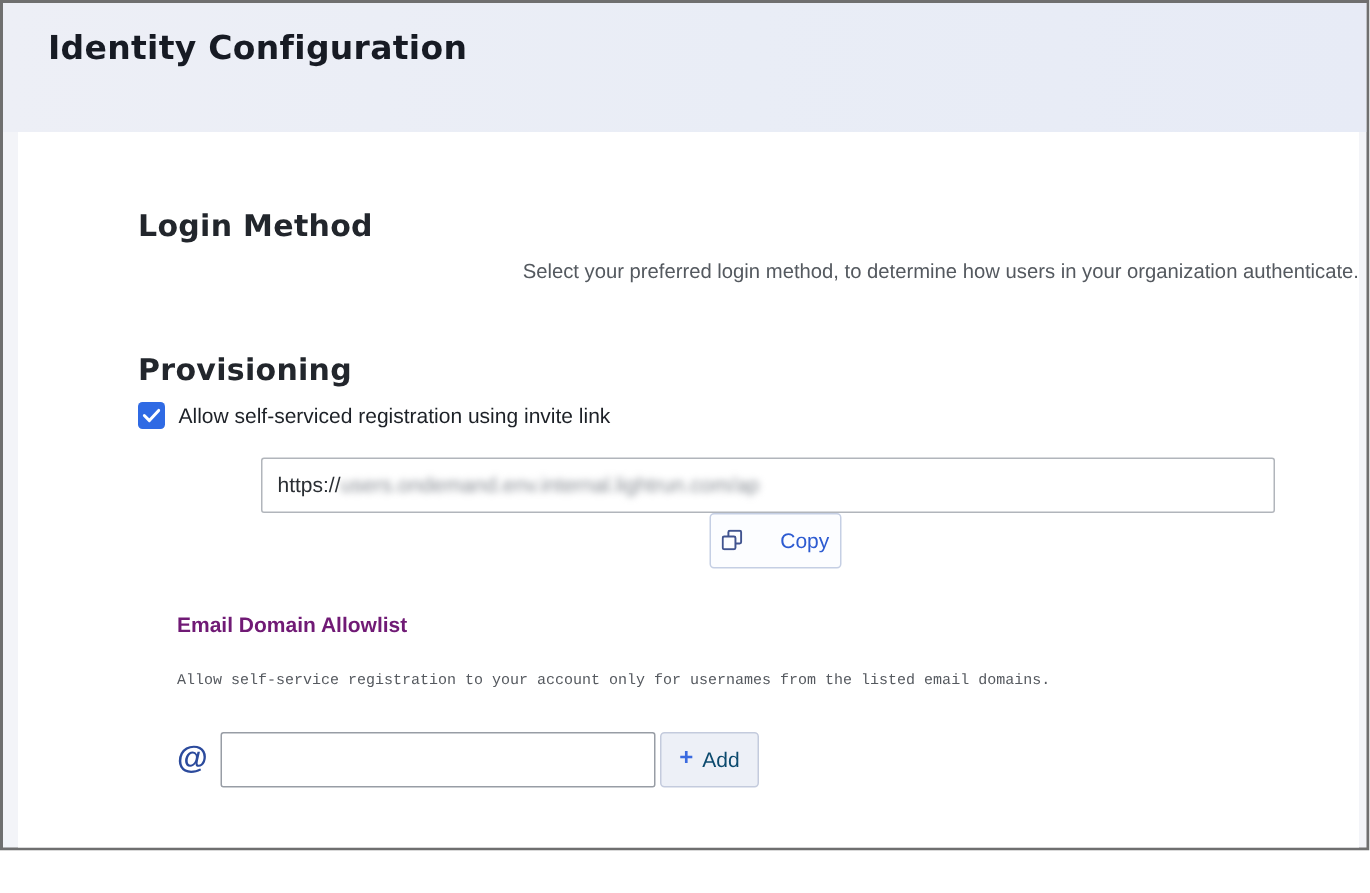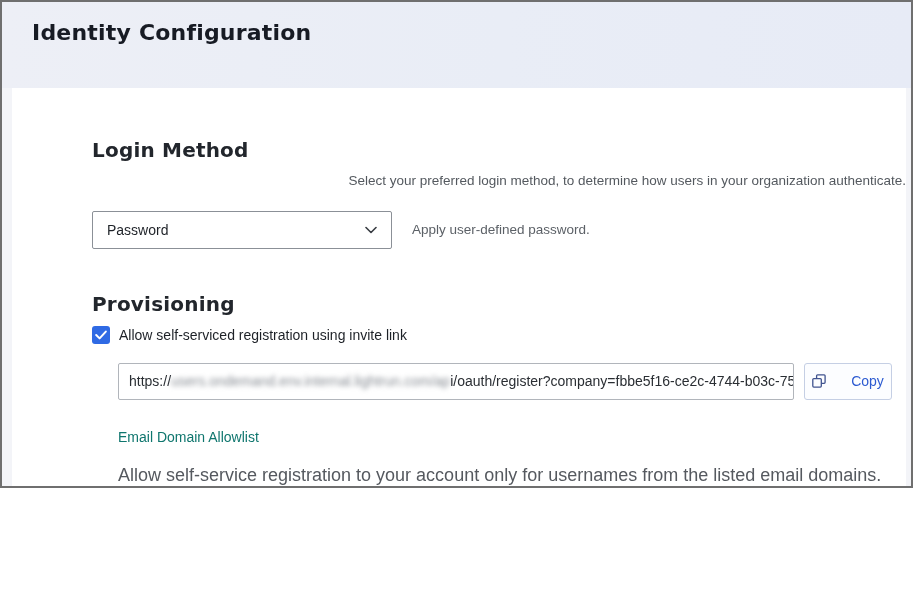--- a/index.html
+++ b/index.html
@@ -2,21 +2,21 @@
 <html><head>
 <meta charset="utf-8">
 <style>
   * { box-sizing: border-box; margin: 0; padding: 0; }
   html, body { background: #ffffff; }
   body { font-family: "Liberation Sans", sans-serif; }
 
   .page {
     position: relative;
     width: 913px;
-    height: 488px;
+    height: 567px;
     border: 2px solid #6f6f6f;
     background: #f3f4f8;
     overflow: hidden;
   }
 
   .header-band {
     height: 86px;
     background: linear-gradient(90deg, #edeff6 0%, #e9edf6 55%, #e7ebf6 100%);
     padding: 18px 0 0 30px;
   }
@@ -67,21 +67,21 @@
     background: #2f6ae4;
     border-radius: 3px;
     display: flex; align-items: center; justify-content: center;
     cursor: pointer;
     flex: none;
   }
   .checkbox-label { font-size: 14px; color: #1d2127; margin-left: 9px; }
 
   .indent { margin-left: 26px; }
 
-  .url-row { margin-top: 19px; display: flex; align-items: center; }
+  .url-row { margin-top: 19px; display: flex; align-items: center; flex-direction: column; }
   .url-input {
     width: 676px; height: 37px;
     border: 1px solid #b1b5bb;
     border-radius: 2px;
     background: #ffffff;
     display: flex; align-items: center;
     padding: 0 10px;
     font-size: 14px; color: #2a2e33;
     white-space: nowrap; overflow: hidden;
     cursor: text;
@@ -92,22 +92,22 @@
     width: 88px; height: 37px;
     border: 1px solid #c5cfe4;
     border-radius: 3px;
     background: #fcfdff;
     display: flex; align-items: center; justify-content: center;
     gap: 25px;
     cursor: pointer;
   }
   .copy-button span { font-size: 14px; color: #2d5bd1; }
 
-  .allowlist-heading { margin-top: 29px; font-size: 14px; font-weight: 400; color: #0f766e; }
-  .allowlist-desc { font-size: 18px; color: #55595f; line-height: 25px; }
+  .allowlist-heading { margin-top: 29px; font-size: 14px; font-weight: 700; color: #701a75; }
+  .allowlist-desc { font-size: 10px; color: #55595f; line-height: 25px; font-family: Liberation Mono, monospace; }
   .allowlist-desc.first { margin-top: 18px; }
 
   .domain-row { margin-top: 21px; display: flex; align-items: center; }
   .at-icon {
     font-size: 21px; font-weight: 700; color: #2b4a9c;
     width: 29px; flex: none;
   }
   .domain-input {
     width: 290px; height: 37px;
     border: 1px solid #989da5;
@@ -138,51 +138,39 @@
 
   <div class="header-band">
     <div class="page-title">Identity Configuration</div>
   </div>
 
   <div class="panel">
 
     <div class="section-heading">Login Method</div>
     <div class="desc first">Select your preferred login method, to determine how users in your organization authenticate.</div>
 
-    <div class="dropdown-row">
-      <div class="dropdown">
-        <span class="dropdown-value">Password</span>
-        <span style="display:flex;">
-          <svg width="12" height="8" viewBox="0 0 12 8">
-              <path d="M1 1.5 L6 6.5 L11 1.5" stroke="#383c42" stroke-width="1.6" fill="none" stroke-linecap="round" stroke-linejoin="round"></path>
-            </svg>
-        </span>
-      </div>
-      <div class="dropdown-hint">Apply user-defined password.</div>
-    </div>
 
     <div class="section-heading provisioning-heading">Provisioning</div>
 
     <div class="checkbox-row">
       <div class="checkbox">
         <span style="display:flex;">
           <svg width="12" height="10" viewBox="0 0 12 10">
               <path d="M1.2 5 L4.6 8.4 L10.8 1.6" stroke="#ffffff" stroke-width="2" fill="none" stroke-linecap="round" stroke-linejoin="round"></path>
             </svg>
         </span>
       </div>
       <div class="checkbox-label">Allow self-serviced registration using invite link</div>
     </div>
 
     <div class="indent">
       <div class="url-row">
         <div class="url-input">
           <span>https://</span>
             <span class="url-blur">users.ondemand.env.internal.lightrun.com/ap</span>
-            <span>i/oauth/register?company=fbbe5f16-ce2c-4744-b03c-75</span>
         </div>
         <div class="copy-button">
           <span style="display:flex;color:#40538f;">
             <svg width="14" height="14" viewBox="0 0 14 14">
                 <rect x="4.6" y="0.8" width="8.5" height="8.5" rx="1" fill="none" stroke="#40538f" stroke-width="1.3"></rect>
                 <rect x="0.8" y="4.6" width="8.5" height="8.5" rx="1" fill="#fcfdff" stroke="#40538f" stroke-width="1.3"></rect>
               </svg>
           </span>
           <span>Copy</span>
         </div>

